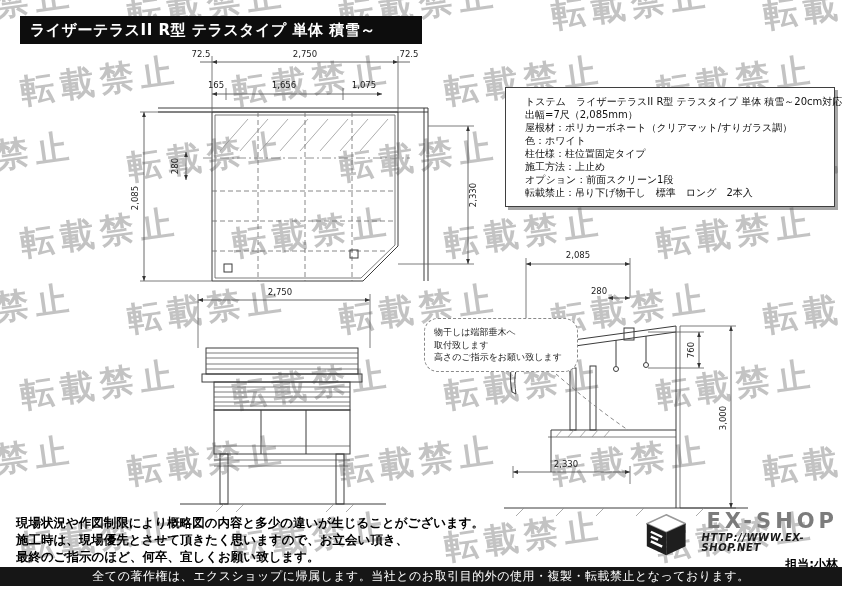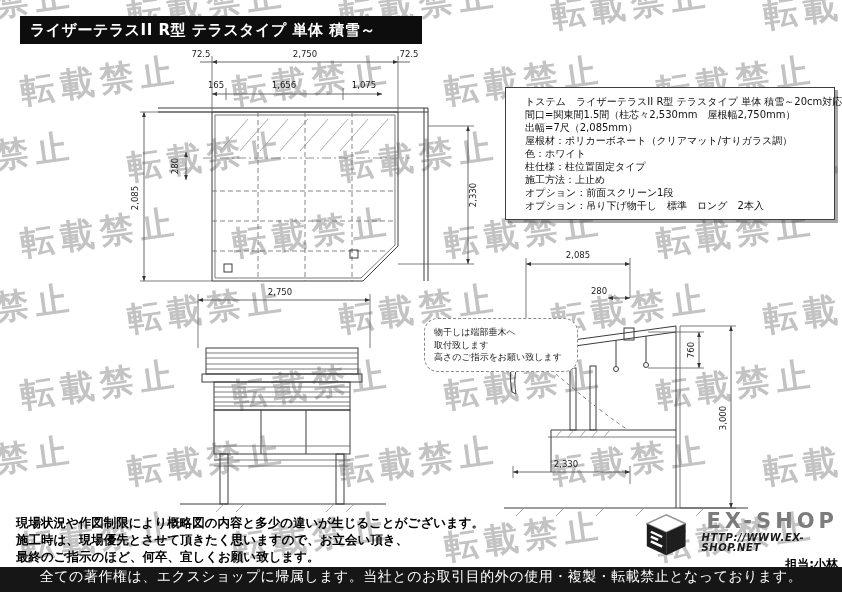--- a/index.html
+++ b/index.html
@@ -46,22 +46,22 @@
   .site-note{position:absolute;left:0;top:514px;z-index:3;margin-left:16px;}
   .site-note div{font-size:12.5px;font-weight:bold;line-height:17px;color:#000;white-space:nowrap;}
   
   .logo-block{position:absolute;left:646px;top:509px;width:192px;height:56px;z-index:3;display:flex;align-items:flex-start;gap:8px;}
   .logo-texts{margin-left:7px;display:flex;flex-direction:column;align-items:flex-end;}
   .logo-name{font-size:21px;font-weight:bold;color:#7c7c7c;letter-spacing:4px;line-height:24px;}
   .logo-url{font-size:10px;font-weight:bold;color:#1a1a1a;letter-spacing:0.6px;line-height:10px;font-style:italic;}
   .logo-staff{font-size:12px;font-weight:bold;color:#000;line-height:18px;margin-top:2px;text-align:center;}
   
   .copyright-bar{
-    position:absolute;left:0;top:567px;width:842px;height:25px;z-index:4;
-    background:#161616;color:#fff;font-size:14px;line-height:19px;text-align:center;letter-spacing:0.5px;
+    position:absolute;left:0;top:567px;width:842px;height:19px;z-index:4;
+    background:#161616;color:#fff;font-size:12px;line-height:19px;text-align:center;letter-spacing:0.5px;
   }
 </style>
 </head>
 <body>
 
 <div id="watermark-layer">
     <span class="wm" style="left: -85px; top: -18px;">転載禁止</span>
     <span class="wm" style="left: 127px; top: -18px;">転載禁止</span>
     <span class="wm" style="left: 339px; top: -18px;">転載禁止</span>
     <span class="wm" style="left: 551px; top: -18px;">転載禁止</span>
@@ -289,28 +289,27 @@
     <line class="hatch" x1="200" y1="276" x2="208" y2="268"></line>
   </g>
 </svg>
 
 <svg class="draw" style="left:548px;top:368px" width="90" height="72" viewBox="0 0 90 72">
   <path d="M8,6 C30,25 55,45 80,62" fill="none" stroke="#8a8a8a" stroke-width="1" stroke-dasharray="4 3"></path>
 </svg>
 
 <div class="spec-box">
   <div>トステム　ライザーテラスII  R型 テラスタイプ 単体 積雪～20cm対応</div>
-  <div>間口=関東間1.5間（柱芯々2,530mm　屋根幅2,750mm）</div>
   <div>出幅=7尺（2,085mm）</div>
   <div>屋根材：ポリカーボネート（クリアマット/すりガラス調）</div>
   <div>色：ホワイト</div>
   <div>柱仕様：柱位置固定タイプ</div>
   <div>施工方法：上止め</div>
   <div>オプション：前面スクリーン1段</div>
-  <div>オプション：吊り下げ物干し　標準　ロング　2本入</div>
+  <div>転載禁止：吊り下げ物干し　標準　ロング　2本入</div>
 </div>
 
 <div class="note-bubble">
   <div>物干しは端部垂木へ</div>
   <div>取付致します</div>
   <div>高さのご指示をお願い致します</div>
 </div>
 
 <div class="site-note">
   <div>現場状況や作図制限により概略図の内容と多少の違いが生じることがございます。</div>

